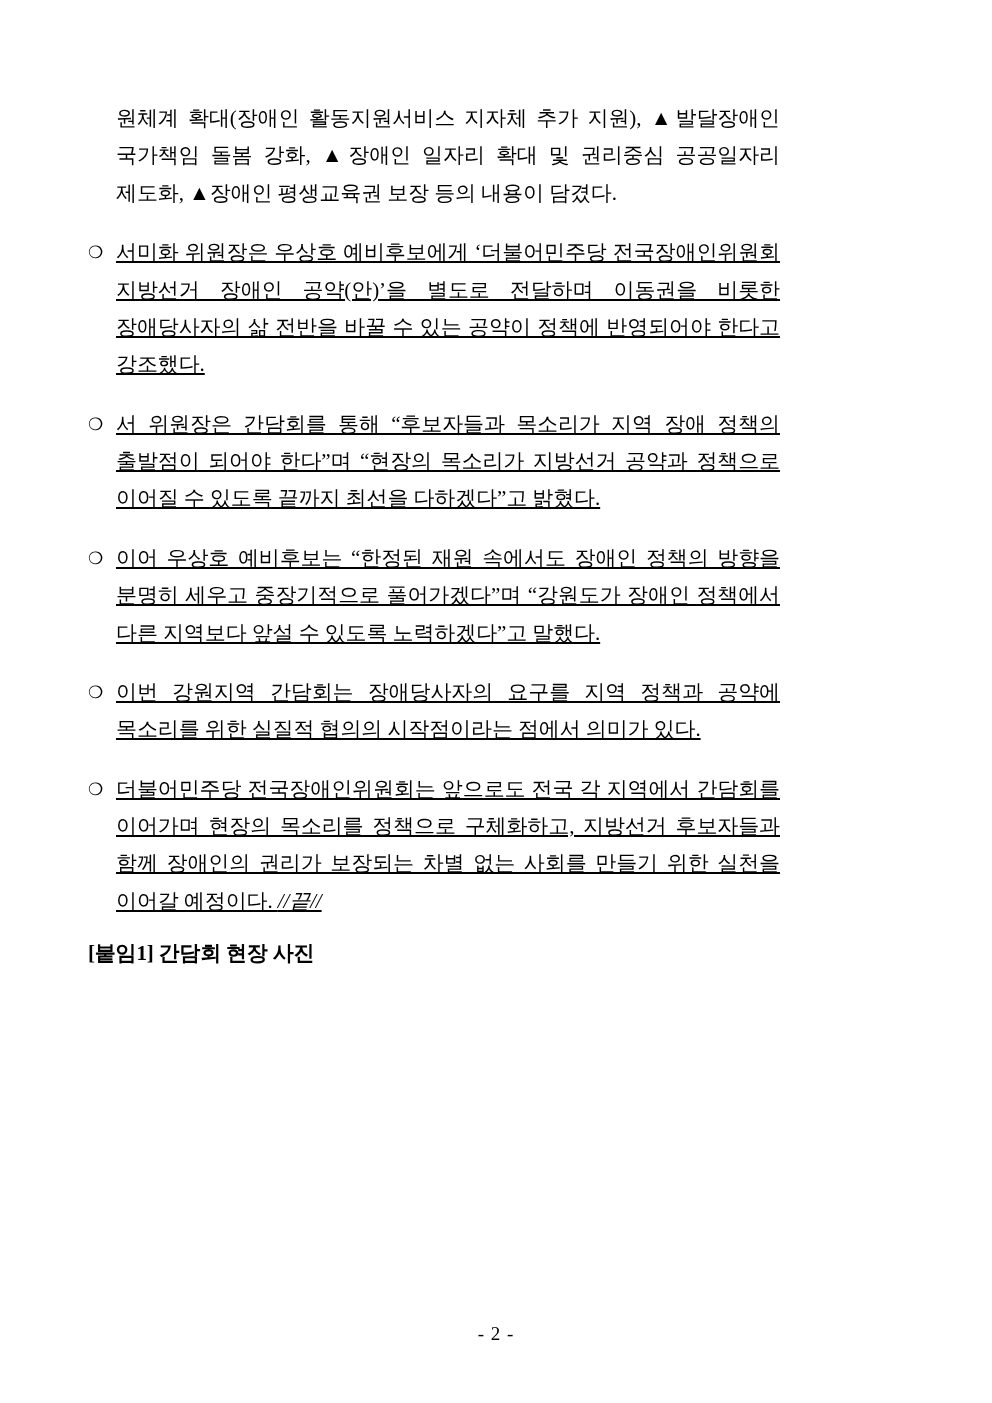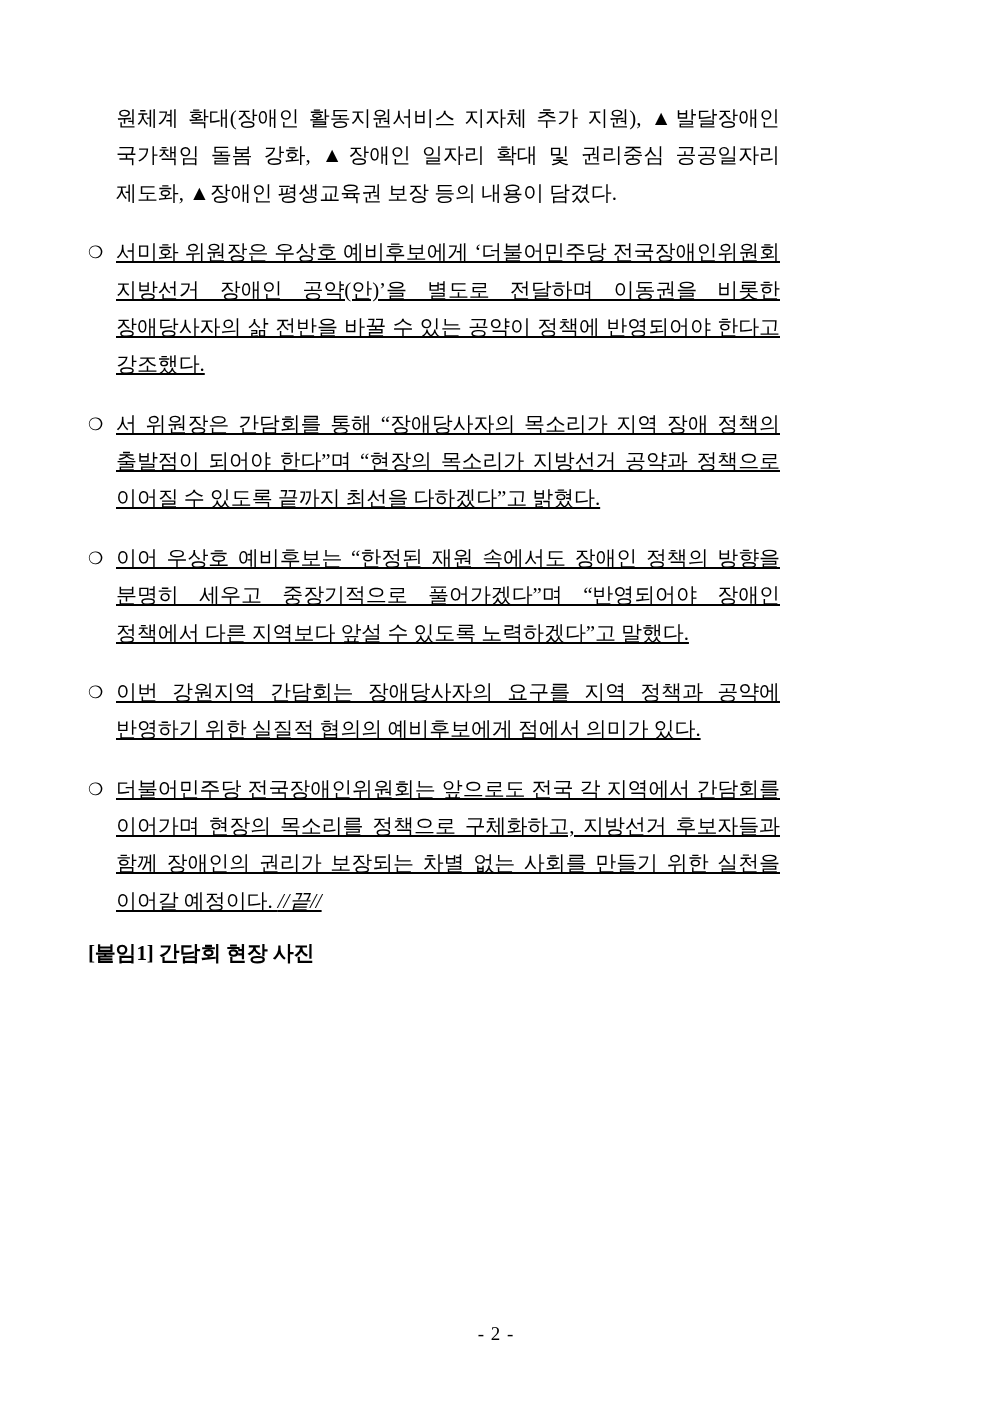--- a/index.html
+++ b/index.html
@@ -79,31 +79,31 @@
 
   <p class="continued-para">원체계 확대(장애인 활동지원서비스 지자체 추가 지원), ▲발달장애인 국가책임 돌봄 강화, ▲장애인 일자리 확대 및 권리중심 공공일자리 제도화, ▲장애인 평생교육권 보장 등의 내용이 담겼다.</p>
 
   <div class="bullet-item">
     <span class="bullet-marker">❍</span>
     <span class="bullet-text">서미화 위원장은 우상호 예비후보에게 ‘더불어민주당 전국장애인위원회 지방선거 장애인 공약(안)’을 별도로 전달하며 이동권을 비롯한 장애당사자의 삶 전반을 바꿀 수 있는 공약이 정책에 반영되어야 한다고 강조했다.</span>
   </div>
 
   <div class="bullet-item">
     <span class="bullet-marker">❍</span>
-    <span class="bullet-text">서 위원장은 간담회를 통해 “장애당사자의 목소리가 지역 장애 정책의 출발점이 되어야 한다”며 “현장의 목소리가 지방선거 공약과 정책으로 이어질 수 있도록 끝까지 최선을 다하겠다”고 밝혔다.</span>
+    <span class="bullet-text">서 위원장은 간담회를 통해 “후보자들과 목소리가 지역 장애 정책의 출발점이 되어야 한다”며 “현장의 목소리가 지방선거 공약과 정책으로 이어질 수 있도록 끝까지 최선을 다하겠다”고 밝혔다.</span>
   </div>
 
   <div class="bullet-item">
     <span class="bullet-marker">❍</span>
-    <span class="bullet-text">이어 우상호 예비후보는 “한정된 재원 속에서도 장애인 정책의 방향을 분명히 세우고 중장기적으로 풀어가겠다”며 “반영되어야 장애인 정책에서 다른 지역보다 앞설 수 있도록 노력하겠다”고 말했다.</span>
+    <span class="bullet-text">이어 우상호 예비후보는 “한정된 재원 속에서도 장애인 정책의 방향을 분명히 세우고 중장기적으로 풀어가겠다”며 “강원도가 장애인 정책에서 다른 지역보다 앞설 수 있도록 노력하겠다”고 말했다.</span>
   </div>
 
   <div class="bullet-item">
     <span class="bullet-marker">❍</span>
-    <span class="bullet-text">이번 강원지역 간담회는 장애당사자의 요구를 지역 정책과 공약에 반영하기 위한 실질적 협의의 예비후보에게 점에서 의미가 있다.</span>
+    <span class="bullet-text">이번 강원지역 간담회는 장애당사자의 요구를 지역 정책과 공약에 목소리를 위한 실질적 협의의 시작점이라는 점에서 의미가 있다.</span>
   </div>
 
   <div class="bullet-item">
     <span class="bullet-marker">❍</span>
     <span class="bullet-text"><span>더불어민주당 전국장애인위원회는 앞으로도 전국 각 지역에서 간담회를 이어가며 현장의 목소리를 정책으로 구체화하고, 지방선거 후보자들과 함께 장애인의 권리가 보장되는 차별 없는 사회를 만들기 위한 실천을 이어갈 예정이다. </span><span class="end-mark">//끝//</span></span>
   </div>
 
   <div class="attachment-line">[붙임1] 간담회 현장 사진</div>
 
   <div class="page-number">- 2 -</div>

